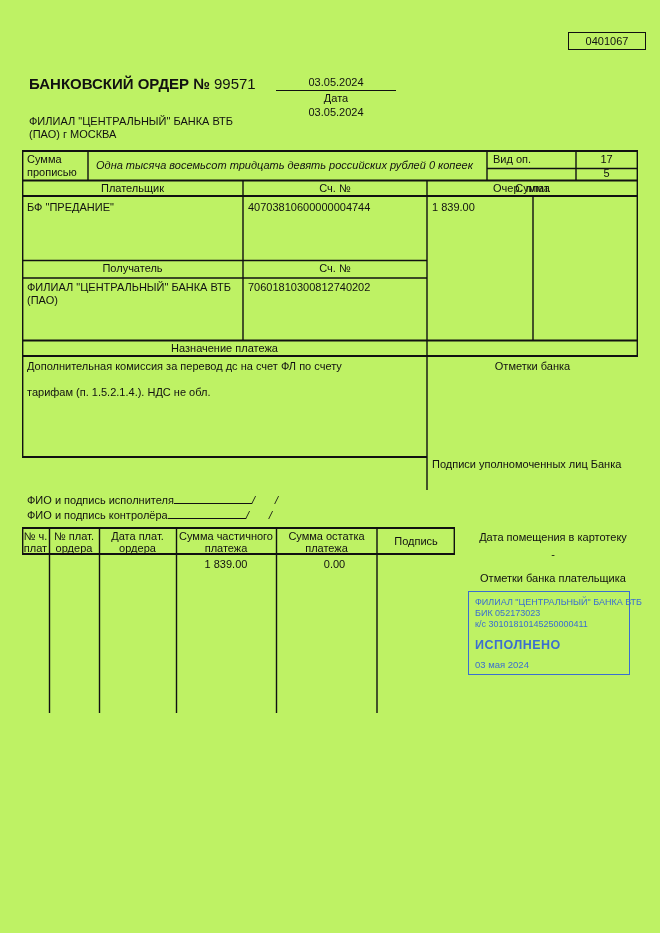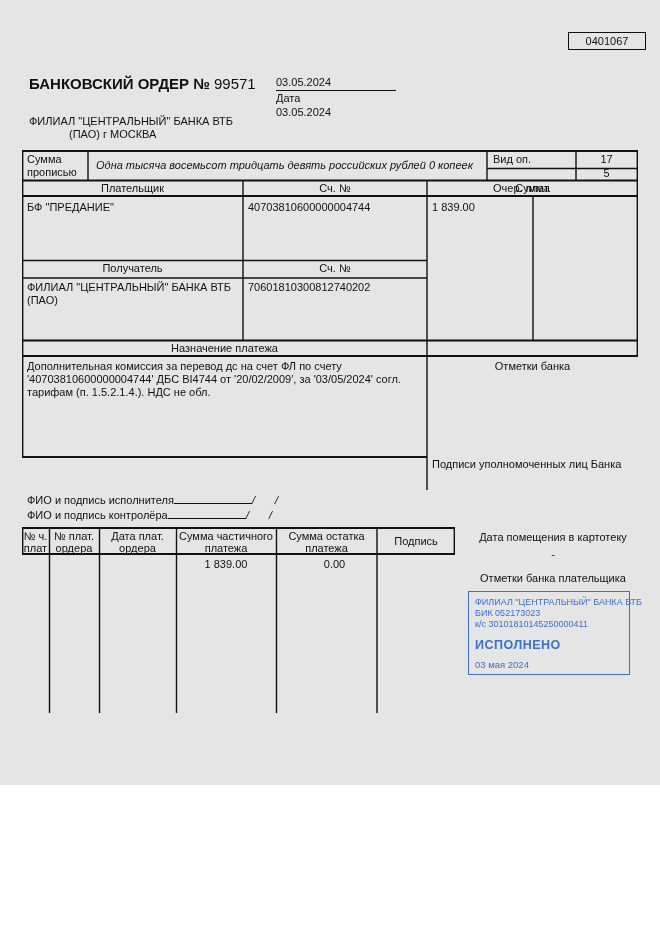--- a/index.html
+++ b/index.html
@@ -1,33 +1,33 @@
 <!DOCTYPE html>
 <html style="--stamp-color: #3b6fd0;"><head>
 <meta charset="utf-8">
 <style>
   html,body { margin:0; padding:0; background:#ffffff; }
   .page {
-    position:relative; width:660px; height:785px; background:#e5e5e5;
+    position:relative; width:660px; height:933px; background:#bef264;
     font-family:"Liberation Sans","DejaVu Sans",sans-serif; color:#111;
     overflow:hidden;
   }
   .t { position:absolute; font-size:11px; line-height:13px; white-space:nowrap; color:#111; }
   .c { text-align:center; }
   .b { font-weight:bold; }
   .grid { position:absolute; left:0; top:0; }
   .codebox {
     position:absolute; left:568px; top:32px; width:76px; height:16px;
     border:1.5px solid #111; display:flex; align-items:center; justify-content:center;
     font-size:11px;
   }
   .sigline { display:inline-block; width:78px; height:11px; border-bottom:1.2px solid #111; }
   .siggap { display:inline-block; width:20px; }
   .slash { display:inline-block; transform:skewX(-12deg); }
-  .dateblock { position:absolute; left:276px; top:75px; width:120px; text-align:left; font-size:11px; line-height:14px; }
+  .dateblock { position:absolute; left:276px; top:75px; width:120px; text-align:center; font-size:11px; line-height:14px; }
   .dateblock .dv1 { border-bottom:1.5px solid #111; padding-bottom:1px; }
   .stamp {
     position:absolute; left:468px; top:591px; width:162px; height:84px;
     border:1.6px solid var(--stamp-color,#3b6fd0); color:var(--stamp-color,#3b6fd0);
     box-sizing:border-box; padding:5px 0 0 6px; font-size:9px; line-height:11px; white-space:nowrap;
   }
   .stamp .status { font-weight:bold; font-size:12.5px; margin-top:10px; letter-spacing:0.5px; }
   .stamp .sdate { margin-top:8px; font-size:9.5px; }
 </style>
 </head>
@@ -78,21 +78,21 @@
     <span class="b">БАНКОВСКИЙ ОРДЕР №</span><span style="margin-left:4px;">99571</span>
   </div>
 
   <div class="dateblock">
     <div class="dv1">03.05.2024</div>
     <div>Дата</div>
     <div>03.05.2024</div>
   </div>
 
   <div class="t" style="left:29px; top:115px;">ФИЛИАЛ "ЦЕНТРАЛЬНЫЙ" БАНКА ВТБ</div>
-  <div class="t" style="left:29px; top:128px;margin-left:40px;">(ПАО) г МОСКВА</div>
+  <div class="t" style="left:29px; top:128px;">(ПАО) г МОСКВА</div>
 
   <div class="t" style="left:27px; top:153px;">Сумма</div>
   <div class="t" style="left:27px; top:166px;">прописью</div>
   <div class="t" style="left:96px; top:159px;font-style:italic;">Одна тысяча восемьсот тридцать девять российских рублей 0 копеек</div>
 
   <div class="t" style="left:493px; top:153px;">Вид оп.</div>
   <div class="t c" style="left:576px; top:153px; width:61px;">17</div>
   <div class="t" style="left:493px; top:167px;margin-top:15px;">Очер. плат.</div>
   <div class="t c" style="left:576px; top:167px; width:61px;">5</div>
 
@@ -106,21 +106,20 @@
 
   <div class="t c" style="left:22px; top:262px; width:221px;">Получатель</div>
   <div class="t c" style="left:243px; top:262px; width:184px;">Сч. №</div>
 
   <div class="t" style="left:27px; top:281px;">ФИЛИАЛ "ЦЕНТРАЛЬНЫЙ" БАНКА ВТБ</div>
   <div class="t" style="left:27px; top:294px;">(ПАО)</div>
   <div class="t" style="left:248px; top:281px;">70601810300812740202</div>
 
   <div class="t c" style="left:22px; top:342px; width:405px;">Назначение платежа</div>
   <div class="t" style="left:27px; top:360px;">Дополнительная комиссия за перевод дс на счет ФЛ по счету</div>
-  <div class="t" style="left:27px; top:373px;">'40703810600000004744' ДБС BI4744 от '20/02/2009', за '03/05/2024' согл.</div>
   <div class="t" style="left:27px; top:386px;">тарифам (п. 1.5.2.1.4.). НДС не обл.</div>
   <div class="t c" style="left:427px; top:360px; width:211px;">Отметки банка</div>
   <div class="t" style="left:432px; top:458px;">Подписи уполномоченных лиц Банка</div>
 
   <div class="t" style="left:27px; top:492px;">
     <span>ФИО и подпись исполнителя</span><span class="sigline"></span><span class="slash">/</span><span class="siggap"></span><span class="slash">/</span>
   </div>
   <div class="t" style="left:27px; top:507px;">
     <span>ФИО и подпись контролёра</span><span class="sigline"></span><span class="slash">/</span><span class="siggap"></span><span class="slash">/</span>
   </div>

